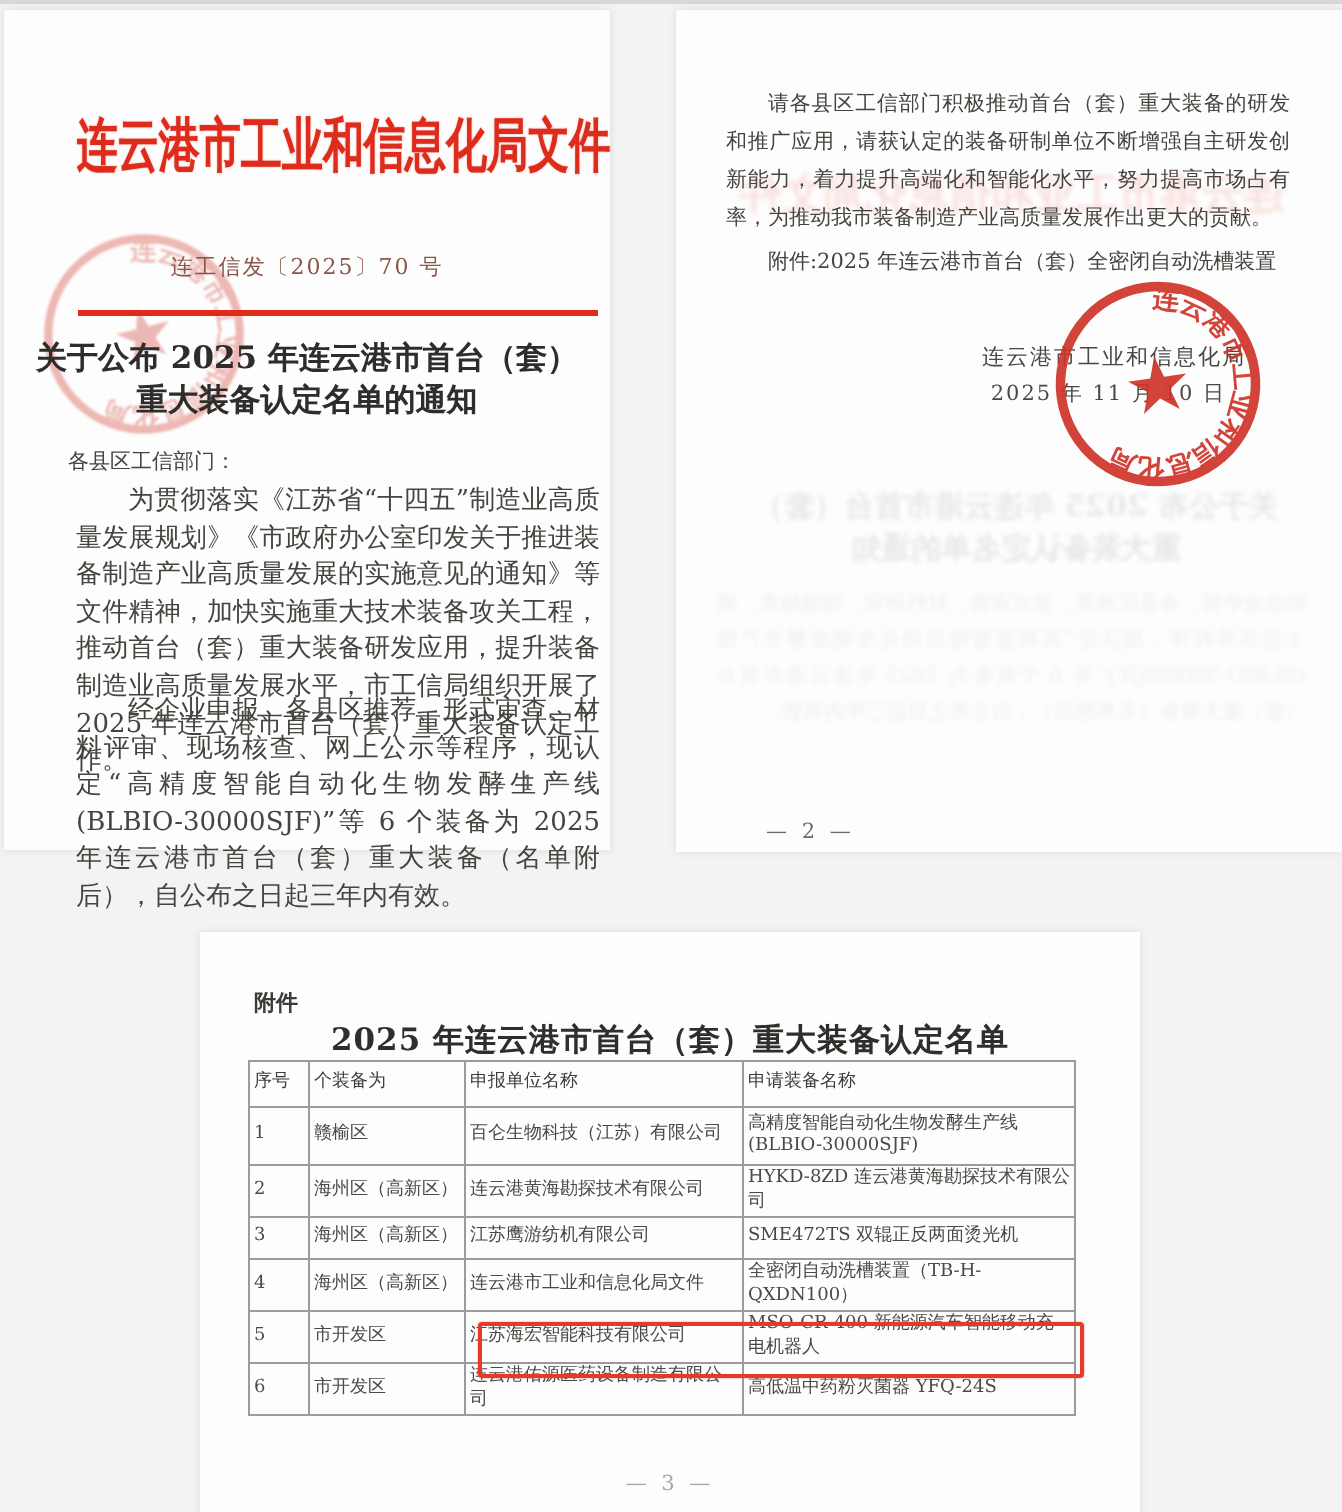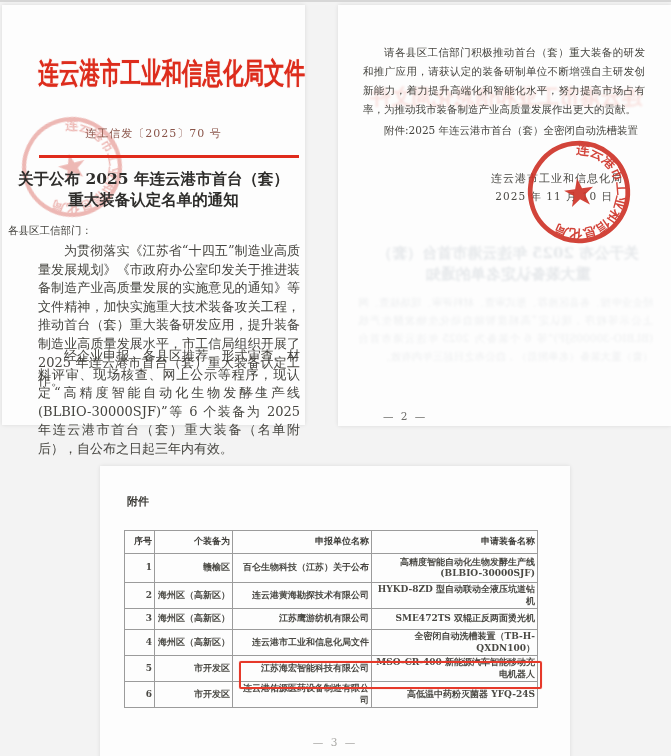--- a/index.html
+++ b/index.html
@@ -29,21 +29,21 @@
   }
   .docnum{
     position:absolute;left:0;top:121px;width:100%;text-align:center;
     font-size:11px;color:#8a554a;letter-spacing:1px;
   }
   .redrule{position:absolute;left:37px;top:150px;width:260px;height:3px;background:#e02b1c;}
   .notice-title{
     position:absolute;left:0;top:163px;width:100%;text-align:center;
     font-size:15.5px;font-weight:bold;color:#2e2d2b;line-height:21px;
   }
-  .saluta{position:absolute;left:6px;top:219px;font-size:10.5px;color:#45443f;}
+  .saluta{position:absolute;left:32px;top:219px;font-size:10.5px;color:#45443f;}
   .bodypara{
     position:absolute;left:36px;width:262px;
     font-size:13px;line-height:18.6px;color:#45443f;
     text-align:justify;text-indent:2em;
   }
   #p1para1{top:237px;}
   #p1para2{top:330px;margin-top:12px;}
   .pagenum1{position:absolute;right:18px;top:381px;font-size:10.5px;color:#5c5b58;letter-spacing:2px;}
 
   .seal{position:absolute;pointer-events:none;}
@@ -69,22 +69,22 @@
 
   
   .attach-label{position:absolute;left:27px;top:28px;font-size:11px;font-weight:bold;color:#3c3b37;}
   .table-title{position:absolute;left:0;top:44px;width:100%;text-align:center;
     font-size:15.5px;font-weight:bold;color:#2f2e2a;letter-spacing:.5px;}
   .tablewrap{position:absolute;left:24px;top:64px;width:413px;}
   table.apptbl{border-collapse:collapse;table-layout:fixed;width:413px;
     font-size:9px;color:#4a4944;}
   table.apptbl th,table.apptbl td{
     border:1px solid #999democratic;border:1px solid #9b9b9b;
-    text-align:right;vertical-align:middle;padding:1px 2px;
-    font-weight:bold;line-height:11.5px;overflow:hidden;
+    text-align:left;vertical-align:middle;padding:1px 2px;
+    font-weight:normal;line-height:11.5px;overflow:hidden;
   }
   table.apptbl th{height:20px;font-size:9px;color:#3e3d39;}
   table.apptbl td{height:18px;}
   tr.row1 td{height:26px;}
   col.c1{width:30px;}col.c2{width:78px;}col.c3{width:139px;}col.c4{width:166px;}
   .highlight-box{
     position:absolute;left:115px;top:131px;width:299px;height:24px;
     border:2px solid #e6392a;border-radius:2px;pointer-events:none;
     box-shadow:0 0 1px rgba(230,57,42,.6);
   }
@@ -141,20 +141,21 @@
         <textPath href="#sealArc2" startOffset="26%">连云港市工业和信息化局</textPath>
       </text>
       <text x="50" y="63" text-anchor="middle" font-size="36" fill="#cf352a">★</text>
     </svg>
   </div>
   <div class="pagenum2">— 2 —</div>
 </div>
 
 <div class="page" id="page3">
   <div class="attach-label">附件</div>
+  <div class="table-title">2025 年连云港市首台（套）重大装备认定名单</div>
 
   <div class="tablewrap">
     <table class="apptbl">
       <colgroup>
           <col class="c1">
           <col class="c2">
           <col class="c3">
           <col class="c4">
         </colgroup>
       <thead>
@@ -162,28 +163,28 @@
           <th>序号</th>
           <th>个装备为</th>
           <th>申报单位名称</th>
           <th>申请装备名称</th>
         </tr>
       </thead>
       <tbody>
         <tr class="row1">
           <td>1</td>
           <td>赣榆区</td>
-          <td>百仑生物科技（江苏）关于公布</td>
+          <td>百仑生物科技（江苏）有限公司</td>
           <td>高精度智能自动化生物发酵生产线 (BLBIO-30000SJF)</td>
         </tr>
         <tr>
           <td>2</td>
           <td>海州区（高新区）</td>
           <td>连云港黄海勘探技术有限公司</td>
-          <td>HYKD-8ZD 型自动联动全液压坑道钻机</td>
+          <td>HYKD-8ZD 连云港黄海勘探技术有限公司</td>
         </tr>
         <tr>
           <td>3</td>
           <td>海州区（高新区）</td>
           <td>江苏鹰游纺机有限公司</td>
           <td>SME472TS 双辊正反两面烫光机</td>
         </tr>
         <tr>
           <td>4</td>
           <td>海州区（高新区）</td>

